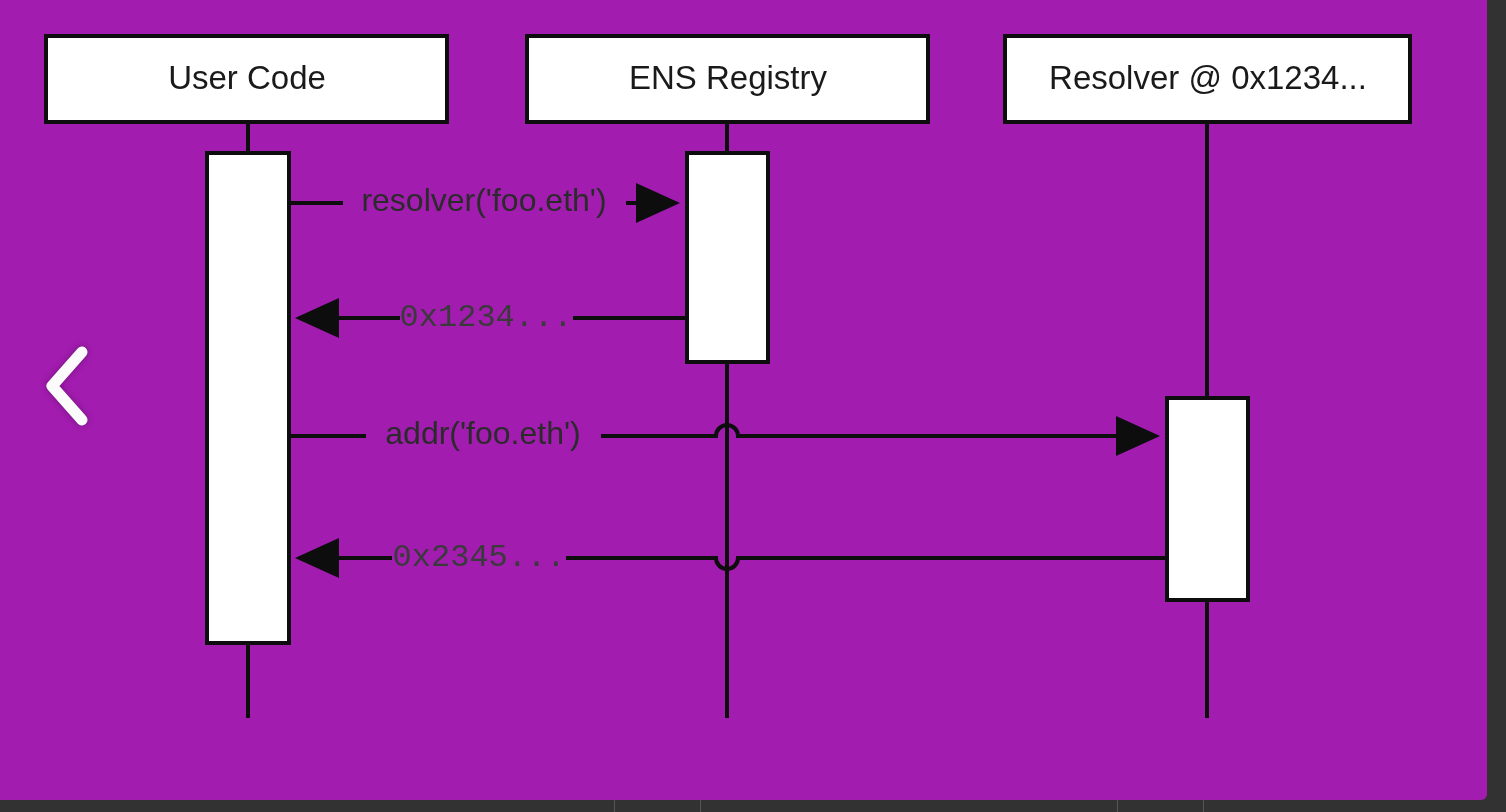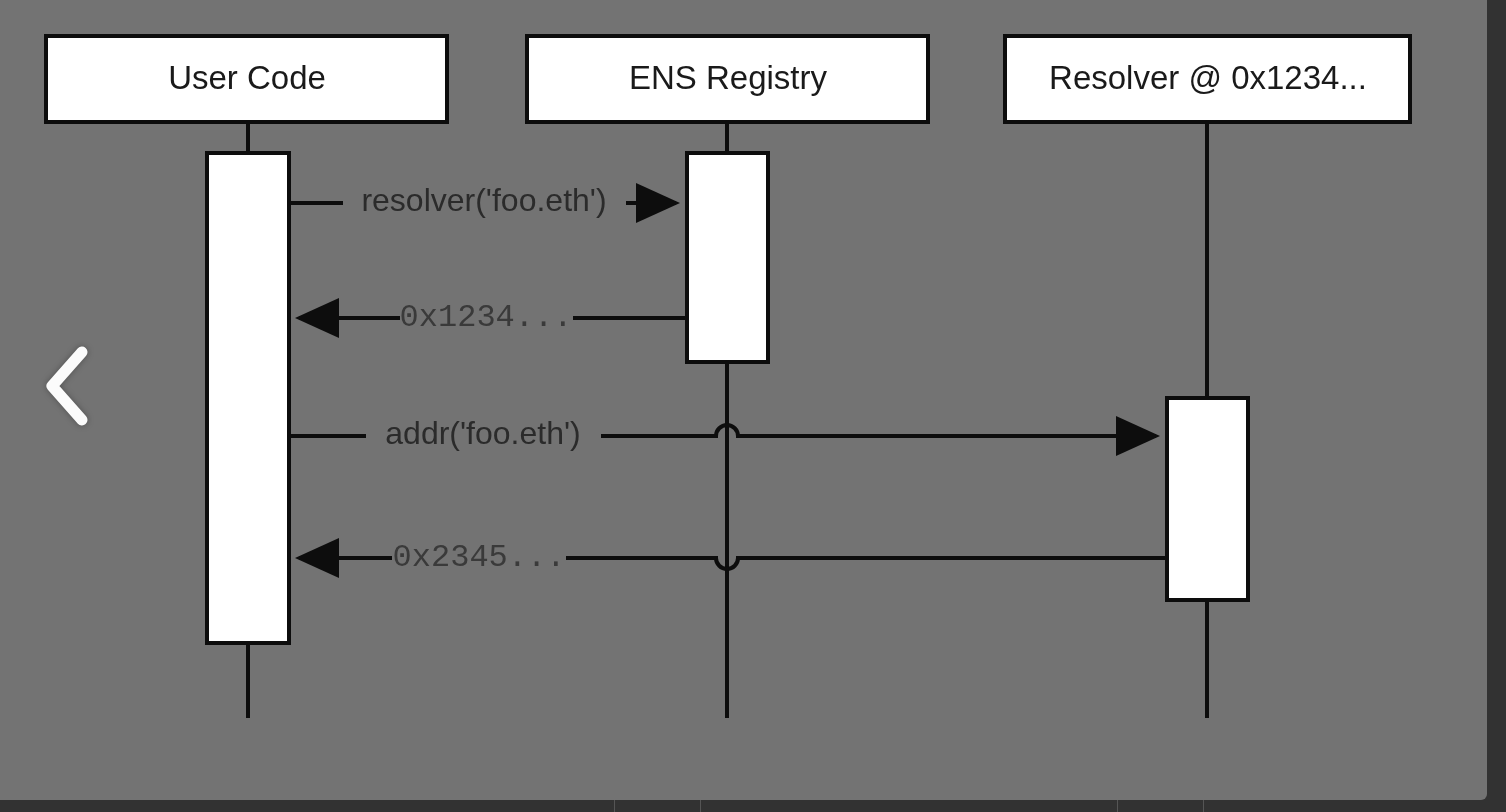--- a/index.html
+++ b/index.html
@@ -46,21 +46,21 @@
     background: #555555;
   }
 
   
   #diagram-surface {
     position: absolute;
     left: 0;
     top: 0;
     width: 1487px;
     height: 800px;
-    background: #737373;
+    background: #a21caf;
     border-bottom-right-radius: 6px;
     overflow: hidden;
   }
 
   #diagram-svg {
     position: absolute;
     left: 0;
     top: 0;
   }
 

